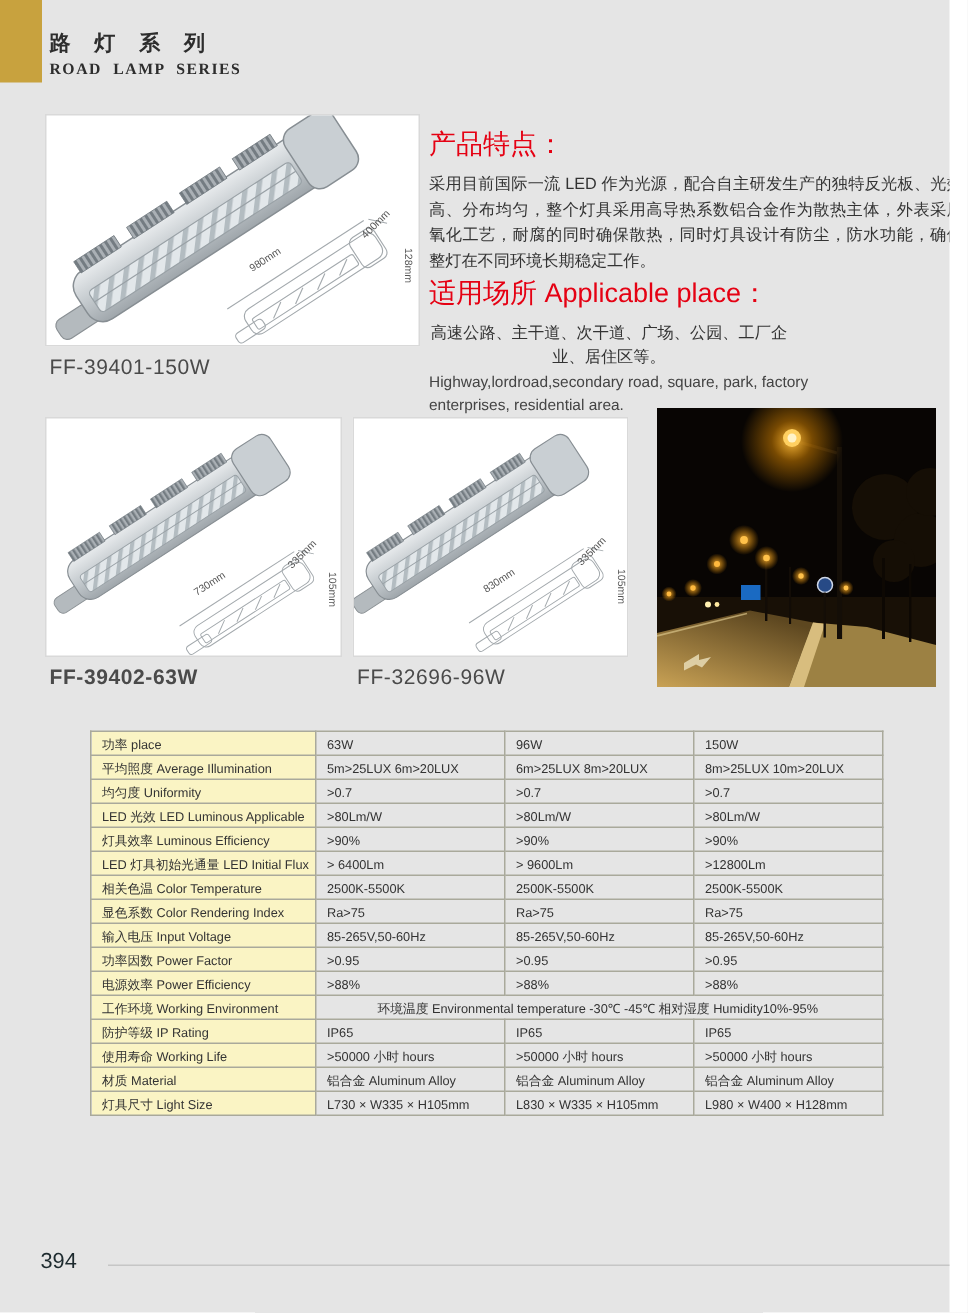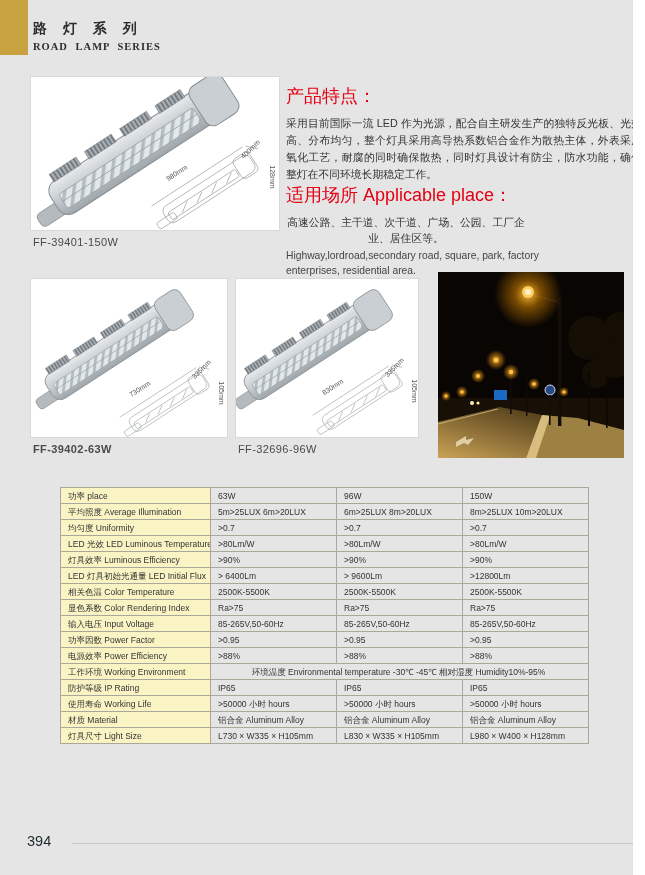--- a/index.html
+++ b/index.html
@@ -12,21 +12,21 @@
             letter-spacing:6px;color:#2d2d2d;}
   .title-en{position:absolute;left:33px;top:41px;font-size:10.5px;font-weight:bold;
             font-family:"Liberation Serif",serif;letter-spacing:1px;word-spacing:4px;color:#2d2d2d;}
 
   
   .pbox{position:absolute;background:#fff;border:1px solid #d9d9d9;}
   #pbox1{left:30px;top:76px;width:248px;height:153px;}
   #pbox2{left:30px;top:278px;width:196px;height:158px;}
   #pbox3{left:235px;top:278px;width:182px;height:158px;}
   .pbox svg{display:block;width:100%;height:100%;}
-  .model{position:absolute;font-size:11px;color:#4a4a4a;letter-spacing:0.4px;}
+  .model{position:absolute;font-size:14px;color:#4a4a4a;letter-spacing:0.4px;}
   #model1{left:33px;top:236px;}
   #model2{left:33px;top:443px;font-weight:bold;}
   #model3{left:238px;top:443px;}
 
   
   .body{fill:url(#gBody);stroke:#878e93;stroke-width:1;}
   .head{fill:#c9cfd3;stroke:#878e93;stroke-width:1;}
   .arm{fill:#b4babe;stroke:#8a9094;stroke-width:0.8;}
   .fins{fill:url(#pFins);stroke:#70787e;stroke-width:0.5;}
   .ledwin{fill:url(#pLed);stroke:#99a1a6;stroke-width:0.8;}
@@ -269,21 +269,21 @@
           <td>6m&gt;25LUX  8m&gt;20LUX</td>
           <td>8m&gt;25LUX  10m&gt;20LUX</td>
         </tr>
       <tr>
           <td class="lbl">均匀度  Uniformity</td>
           <td>&gt;0.7</td>
           <td>&gt;0.7</td>
           <td>&gt;0.7</td>
         </tr>
       <tr>
-          <td class="lbl">LED 光效  LED Luminous Temperature</td>
+          <td class="lbl">LED 光效  LED Luminous Applicable</td>
           <td>&gt;80Lm/W</td>
           <td>&gt;80Lm/W</td>
           <td>&gt;80Lm/W</td>
         </tr>
       <tr>
           <td class="lbl">灯具效率  Luminous Efficiency</td>
           <td>&gt;90%</td>
           <td>&gt;90%</td>
           <td>&gt;90%</td>
         </tr>

